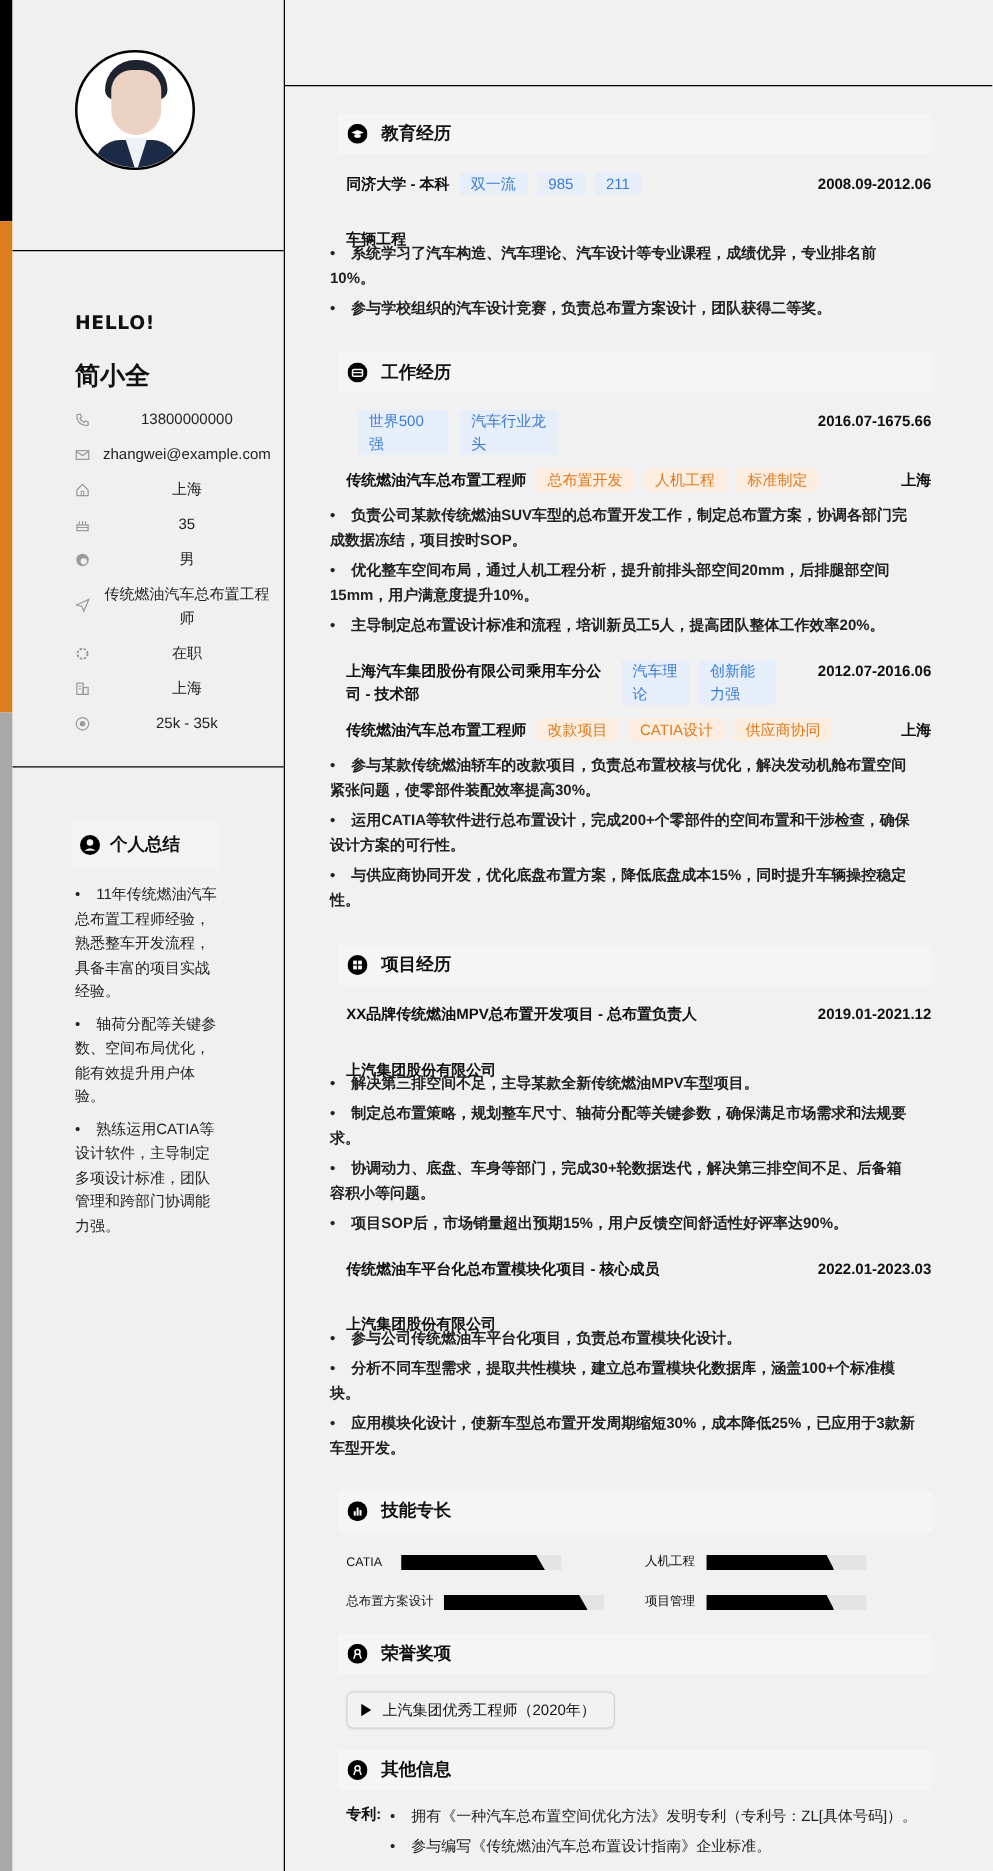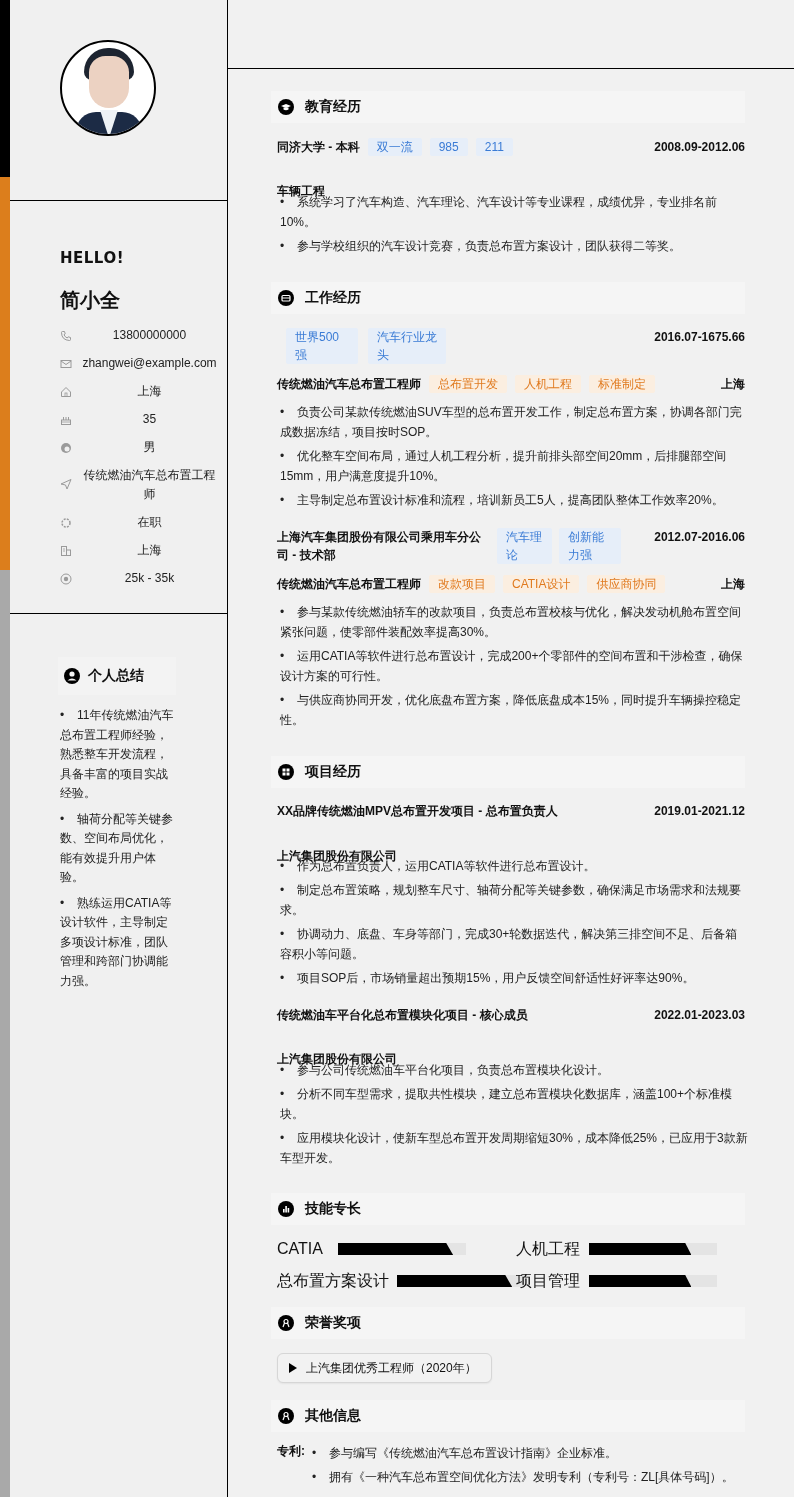--- a/index.html
+++ b/index.html
@@ -41,25 +41,25 @@
   .sec-head { position: absolute; left: 271px; width: 474px; height: 32px; background: #f5f5f5; display: flex; align-items: center; padding-left: 7px; }
   .sec-head .hd-icon { width: 16px; height: 16px; margin-right: 11px; }
   .sec-head .hd-text { font-size: 14px; font-weight: 600; }
 
   .row { position: absolute; left: 277px; width: 468px; display: flex; align-items: flex-start; font-size: 12px; font-weight: 700; line-height: 18px; }
   .row .date { margin-left: auto; font-weight: 700; white-space: nowrap; }
   .tag { display: inline-block; font-weight: 400; font-size: 12px; line-height: 18px; padding: 0 9px; margin-left: 8px; border-radius: 2px; }
   .tag.blue { color: #3a7bd5; background: #e6eef9; }
   .tag.orange { color: #e07a1f; background: #fbeee0; }
   .sub { position: absolute; left: 277px; font-size: 12px; font-weight: 700; line-height: 18px; margin-top: 17px; }
-  .bul { position: absolute; left: 280px; width: 468px; list-style: none; }
+  .bul { position: absolute; left: 264px; width: 468px; list-style: none; font-weight: bold; }
   .bul li { font-size: 12px; line-height: 20px; color: #222; margin-bottom: 4px; }
   .bul li .bullet { display: inline-block; width: 17px; }
 
-  .skill { position: absolute; display: flex; align-items: center; font-size: 16px; height: 14px; }
+  .skill { position: absolute; display: flex; align-items: flex-end; font-size: 10px; height: 14px; }
   .skill .track { height: 12px; background: #e4e4e4; margin-left: 8px; position: relative; width: 128px; }
   .skill .fill { position: absolute; left: 0; top: 0; height: 12px; background: #000; clip-path: polygon(0 0, 94% 0, 100% 100%, 0 100%); }
 
   .award { position: absolute; left: 277px; top: 1353px; width: 215px; height: 30px; border: 1px solid #d6d6d6; border-radius: 6px; background: #f2f2f2; display: flex; align-items: center; padding-left: 11px; font-size: 12px; box-shadow: 0 1px 2px rgba(0,0,0,0.06); }
   .award .tri { width: 0; height: 0; border-top: 5px solid transparent; border-bottom: 5px solid transparent; border-left: 8px solid #000; margin-right: 9px; }
 
   .other { position: absolute; left: 277px; top: 1443px; width: 468px; font-size: 12px; }
   .other .label { position: absolute; left: 0; top: 0; font-weight: 700; }
   .other ul { position: absolute; left: 35px; top: 0; list-style: none; width: 440px; }
   .other li { line-height: 20px; margin-bottom: 4px; color: #222; }
@@ -264,21 +264,21 @@
         <rect x="8.5" y="8.5" width="3" height="3" fill="#fff"></rect>
       </svg></span>
   <span class="hd-text">项目经历</span>
 </div>
 <div class="row" style="top:802px">
   <span>XX品牌传统燃油MPV总布置开发项目 - 总布置负责人</span>
   <span class="date">2019.01-2021.12</span>
 </div>
 <div class="sub" style="top:830px">上汽集团股份有限公司</div>
 <ul class="bul" style="top:856px">
-  <li><span class="bullet">•</span><span>作为总布置负责人，运用CATIA等软件进行总布置设计。</span></li>
+  <li><span class="bullet">•</span><span>解决第三排空间不足，主导某款全新传统燃油MPV车型项目。</span></li>
   <li><span class="bullet">•</span><span>制定总布置策略，规划整车尺寸、轴荷分配等关键参数，确保满足市场需求和法规要求。</span></li>
   <li><span class="bullet">•</span><span>协调动力、底盘、车身等部门，完成30+轮数据迭代，解决第三排空间不足、后备箱容积小等问题。</span></li>
   <li><span class="bullet">•</span><span>项目SOP后，市场销量超出预期15%，用户反馈空间舒适性好评率达90%。</span></li>
 </ul>
 
 <div class="row" style="top:1006px">
   <span>传统燃油车平台化总布置模块化项目 - 核心成员</span>
   <span class="date">2022.01-2023.03</span>
 </div>
 <div class="sub" style="top:1033px">上汽集团股份有限公司</div>
@@ -339,16 +339,16 @@
   <span class="hd-icon"><svg viewBox="0 0 16 16" width="16" height="16">
         <circle cx="8" cy="8" r="8" fill="#000"></circle>
         <circle cx="8" cy="6.5" r="2" fill="none" stroke="#fff" stroke-width="1.2"></circle>
         <path d="M6.5 8 L5 12 M9.5 8 L11 12" stroke="#fff" stroke-width="1.2"></path>
       </svg></span>
   <span class="hd-text">其他信息</span>
 </div>
 <div class="other">
   <span class="label">专利:</span>
   <ul>
+    <li><span class="bullet">•</span><span>拥有《一种汽车总布置空间优化方法》发明专利（专利号：ZL[具体号码]）。</span></li>
     <li><span class="bullet">•</span><span>参与编写《传统燃油汽车总布置设计指南》企业标准。</span></li>
-    <li><span class="bullet">•</span><span>拥有《一种汽车总布置空间优化方法》发明专利（专利号：ZL[具体号码]）。</span></li>
   </ul>
 </div>
 
 </body></html>

